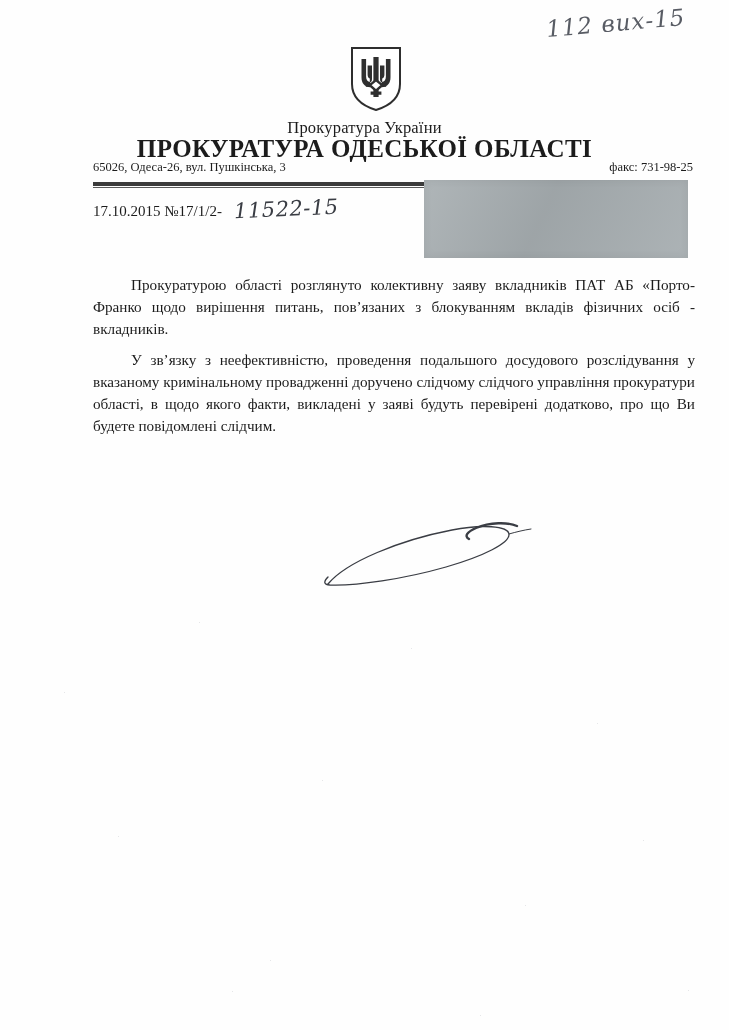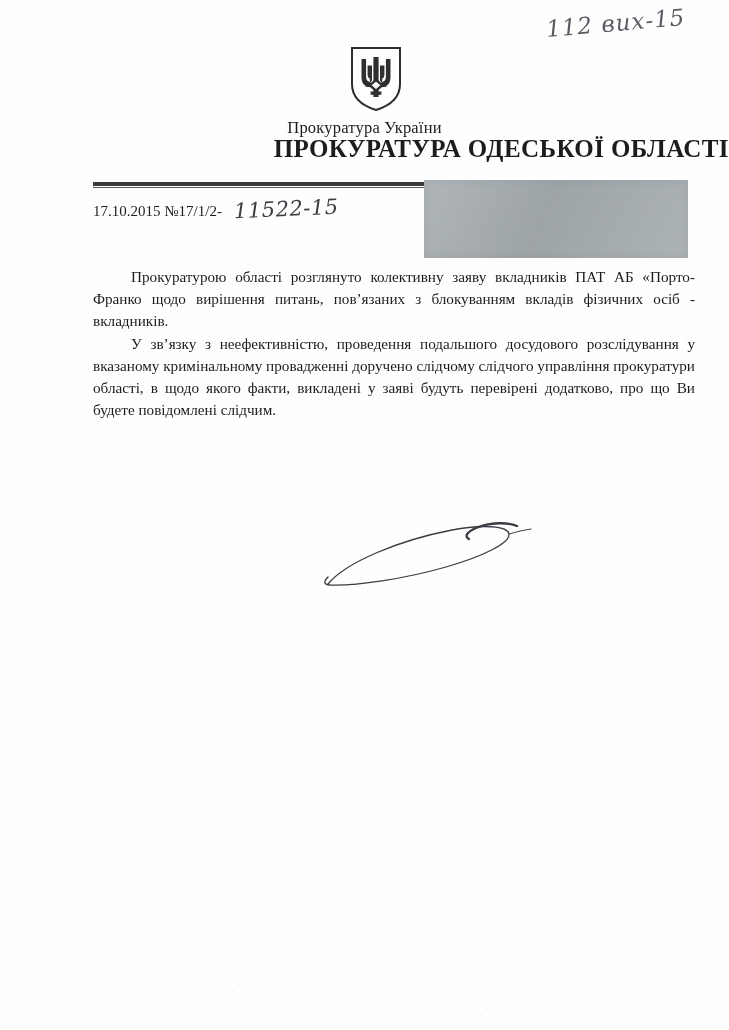--- a/index.html
+++ b/index.html
@@ -54,21 +54,21 @@
     text-align: center;
     font-size: 16.5px;
     font-weight: normal;
     letter-spacing: .2px;
   }
   .org-title {
     position: absolute;
     top: 135px;
     left: 0;
     width: 729px;
-    text-align: right;
+    text-align: center;
     font-size: 25px;
     font-weight: bold;
     letter-spacing: .4px;
   }
 
   
   .addr-row {
     position: absolute;
     top: 160px;
     left: 93px;
@@ -134,21 +134,21 @@
   .body-text {
     position: absolute;
     top: 266px;
     left: 93px;
     width: 602px;
     font-size: 15.2px;
     line-height: 22.2px;
     text-align: justify;
   }
   .body-text p {
-    margin: 0 0 0 0;
+    margin: 8px 0 0 0;
     text-indent: 38px;
   }
 
   
   .sig-row {
     position: absolute;
     top: 526px;
     left: 93px;
     width: 602px;
     display: flex;
@@ -204,20 +204,24 @@
         <rect x="16.8" y="37.2" width="20.4" height="3.6"></rect>
         <path d="M27 34 l6.2 5.2 l-6.2 5.4 l-6.2 -5.4 Z" fill="#ffffff" stroke="#2f2f2f" stroke-width="2.4"></path>
         <path d="M21.6 45.5 h10.8 v3.2 h-10.8 Z"></path>
       </g>
     </svg>
   </div>
 
   <div class="org-line">Прокуратура України</div>
   <div class="org-title">ПРОКУРАТУРА ОДЕСЬКОЇ ОБЛАСТІ</div>
 
+  <div class="addr-row">
+    <span class="addr-left">65026, Одеса-26, вул. Пушкінська, 3</span>
+    <span class="addr-right">факс: 731-98-25</span>
+  </div>
 
   <div class="rule-wrap">
     <div class="rule-thick"></div>
     <div class="rule-thin"></div>
   </div>
 
   <div class="redaction"></div>
 
   <div class="ref-line">
     <span>17.10.2015 №17/1/2-</span><span class="ref-hand">11522-15</span>

